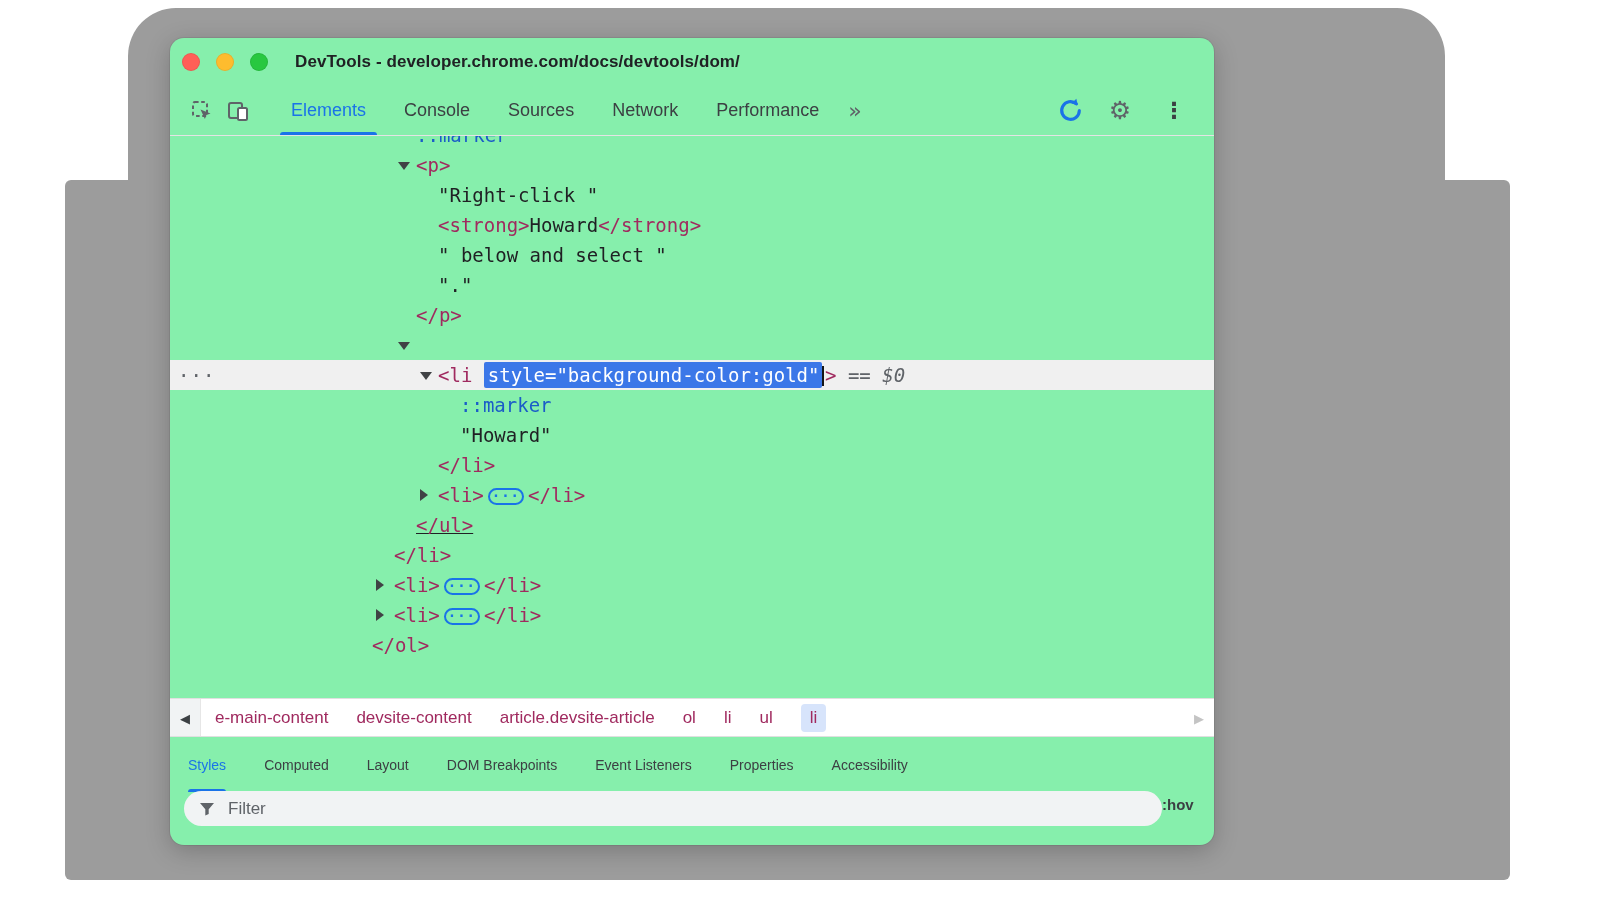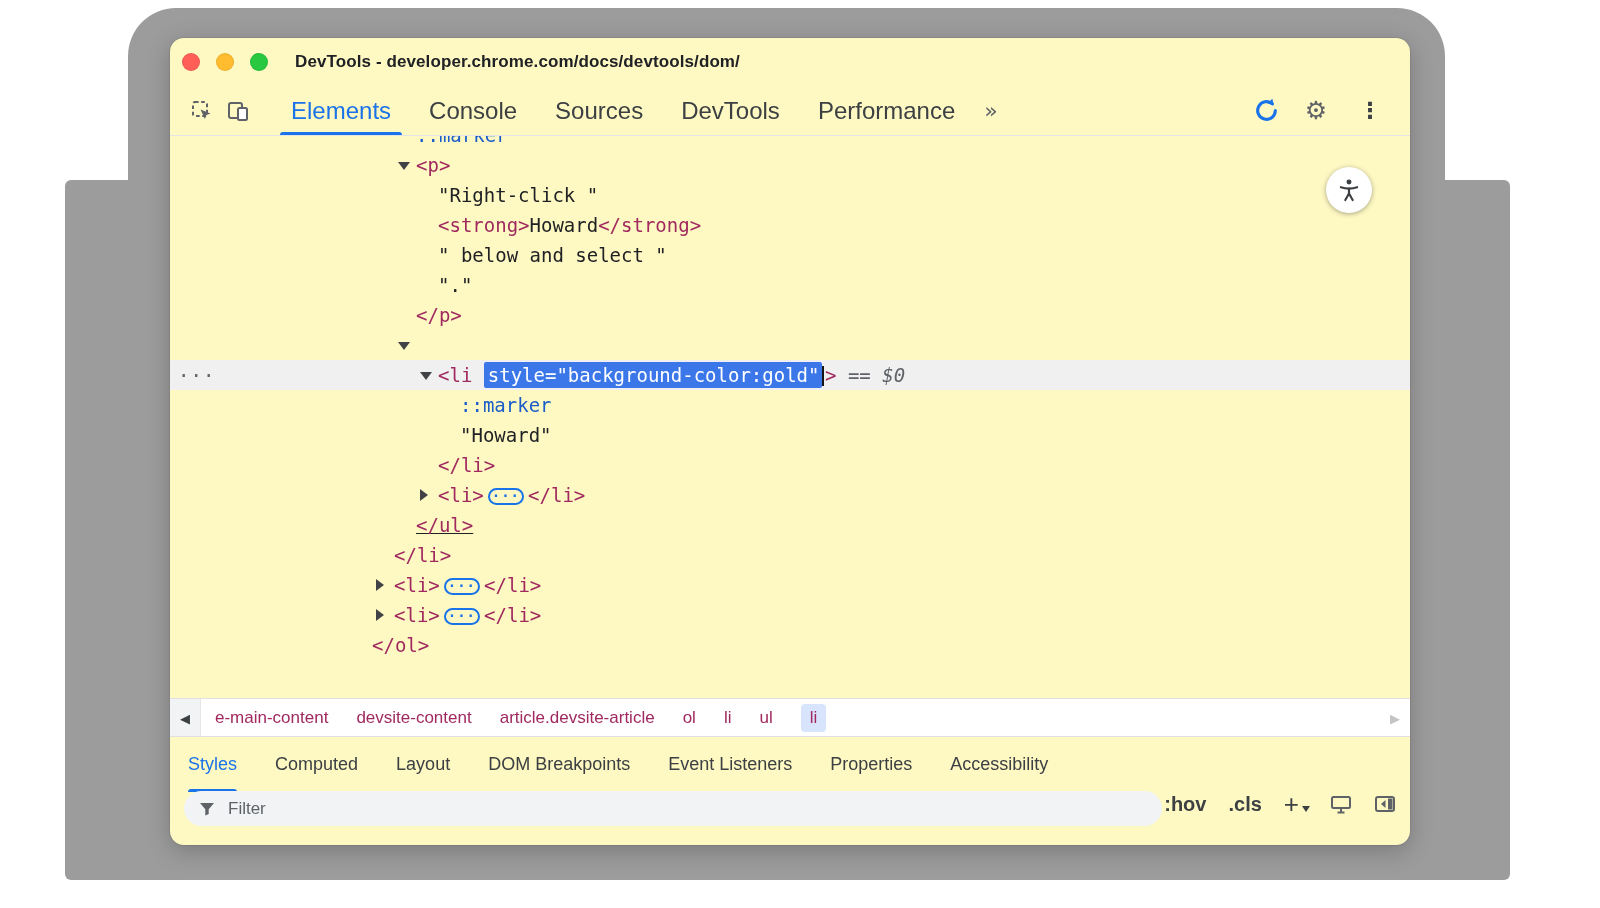--- a/index.html
+++ b/index.html
@@ -6,39 +6,39 @@
   .stage{position:relative;width:1600px;height:908px;overflow:hidden;background:#fff;
          font-family:"Liberation Sans",sans-serif;-webkit-font-smoothing:antialiased;}
 
   
   .bg-top{position:absolute;left:128px;top:8px;width:1317px;height:867px;
           background:var(--backdrop_gray,#9c9c9c);border-radius:48px;}
   .bg-wide{position:absolute;left:65px;top:180px;width:1445px;height:700px;
            background:var(--backdrop_gray,#9c9c9c);border-radius:6px;}
 
   
-  .window{position:absolute;left:170px;top:38px;width:1240px;height:807px;background:#fef9c3;
+  .window{position:absolute;left:170px;top:38px;width:1044px;height:807px;background:#86efac;
           border-radius:14px;overflow:hidden;
           box-shadow:0 0 0 1px rgba(0,0,0,.07),0 6px 24px rgba(0,0,0,.22);}
 
   
   .titlebar{height:48px;display:flex;align-items:center;}
   .traffic-lights{display:flex;gap:16px;padding-left:12px;}
   .tl{width:18px;height:18px;border-radius:50%;box-shadow:inset 0 0 0 1px rgba(0,0,0,.08);}
   .tl.red{background:var(--traffic_red,#ff5f57);}
   .tl.yellow{background:var(--traffic_yellow,#febc2e);}
   .tl.green{background:var(--traffic_green,#28c840);}
   .win-title{margin-left:27px;font-size:17px;font-weight:700;color:#202124;letter-spacing:.1px;}
 
   
   .toolbar{height:49px;display:flex;align-items:stretch;border-bottom:1px solid #e4e4e4;
            padding:0 14px;position:relative;}
   .tb-icon{width:36px;display:flex;align-items:center;justify-content:center;color:#5f6368;align-self:center;height:34px;}
   .panel-tabs{display:flex;margin-left:16px;}
-  .panel-tab{padding:0 19px;display:flex;align-items:center;font-size:24px;color:#3c4043;position:relative;white-space:nowrap;}
+  .panel-tab{padding:0 19px;display:flex;align-items:center;font-size:18px;color:#3c4043;position:relative;white-space:nowrap;}
   .panel-tab.active{color:var(--accent,#1a73e8);}
   .panel-tab.active::after{content:'';position:absolute;left:8px;right:8px;bottom:0;height:3px;
                            background:var(--accent,#1a73e8);border-radius:3px 3px 0 0;}
   .more-tabs{font-size:22px;color:#5f6368;display:flex;align-items:center;padding:0 10px;}
   .toolbar-right{margin-left:auto;display:flex;align-items:center;gap:14px;padding-right:4px;}
   .glyph-icon{font-family:"DejaVu Sans",sans-serif;color:#5f6368;}
   .gear{font-size:25px;}
   .kebab{font-size:22px;color:#3c4043;font-weight:bold;padding:0 4px;}
 
   
@@ -76,34 +76,34 @@
   .crumb-scroll.left{color:#3c4043;background:#f1f3f4;border-right:1px solid #e6e6e6;}
   .crumb-scroll.right{color:#c4c4c4;margin-left:auto;}
   .crumbs{display:flex;align-items:center;gap:28px;padding-left:14px;font-size:17px;
           color:var(--crumb,#a02a5f);overflow:hidden;white-space:nowrap;flex:0 1 auto;}
   .crumb{padding:4px 0;}
   .crumb.selected{background:var(--crumb_selected_bg,#d7e4fb);padding:4px 9px;border-radius:4px;}
 
   
   .styles-tabs{position:absolute;left:0;right:0;top:698px;height:55px;border-top:1px solid #e0e0e0;
                display:flex;align-items:stretch;gap:38px;padding-left:18px;}
-  .styles-tab{display:flex;align-items:center;font-size:18px;color:#3c4043;position:relative;white-space:nowrap;}
+  .styles-tab{display:flex;align-items:center;font-size:14px;color:#3c4043;position:relative;white-space:nowrap;}
   .styles-tab.active{color:var(--accent,#1a73e8);}
   .styles-tab.active::after{content:'';position:absolute;left:0;right:0;bottom:0;height:3px;
                             background:var(--accent,#1a73e8);border-radius:3px 3px 0 0;}
 
   
   .filter-row{position:absolute;left:0;right:0;top:753px;height:54px;display:flex;align-items:flex-start;padding:0 14px;}
   .filter-pill{width:950px;height:35px;background:#f1f3f4;border-radius:18px;display:flex;align-items:center;
                padding:0 14px;gap:10px;flex:none;}
   .filter-pill input{background:transparent;border:none;outline:none;font-size:17px;color:#202124;width:100%;
                      font-family:"Liberation Sans",sans-serif;}
   .filter-pill input::placeholder{color:#5f6368;opacity:1;}
   .filter-right{margin-left:auto;display:flex;align-items:center;gap:22px;color:#3c4043;}
-  .state-toggle{font-size:20px;font-weight:700;color:#3c4043;}
+  .state-toggle{font-size:15px;font-weight:700;color:#3c4043;}
   .plus-wrap{position:relative;font-size:26px;line-height:1;color:#3c4043;padding-right:9px;font-weight:400;}
   .plus-caret{position:absolute;right:-2px;bottom:1px;width:0;height:0;border:4px solid transparent;border-top:6px solid #3c4043;}
   .svg-btn{display:flex;align-items:center;justify-content:center;background:none;border:none;padding:0;cursor:pointer;}
 </style>
 </head>
 <body>
 
 <div class="stage">
   <div class="bg-top"></div>
   <div class="bg-wide"></div>
@@ -130,21 +130,21 @@
         <svg width="24" height="24" viewBox="0 0 24 24">
           <rect x="3" y="4" width="13" height="15" rx="2" fill="none" stroke="#5f6368" stroke-width="2"></rect>
           <rect x="12" y="9" width="9" height="12" rx="1.5" fill="#ffffff" stroke="#5f6368" stroke-width="2"></rect>
         </svg>
       </span>
 
       <div class="panel-tabs" id="panel-tabs">
           <div class="panel-tab active">Elements</div>
           <div class="panel-tab">Console</div>
           <div class="panel-tab">Sources</div>
-          <div class="panel-tab">DevTools</div>
+          <div class="panel-tab">Network</div>
           <div class="panel-tab">Performance</div>
         </div>
       <span class="more-tabs glyph-icon">»</span>
 
       <div class="toolbar-right">
         <span class="tb-icon">
           <svg width="27" height="27" viewBox="0 0 26 26">
             <path d="M21.5 13a8.5 8.5 0 1 1-2.9-6.4" fill="none" stroke="#1a73e8" stroke-width="3" stroke-linecap="round"></path>
             <path d="M18.6 1.6 L20 7.6 L14 6.2 Z" fill="#1a73e8"></path>
           </svg>

